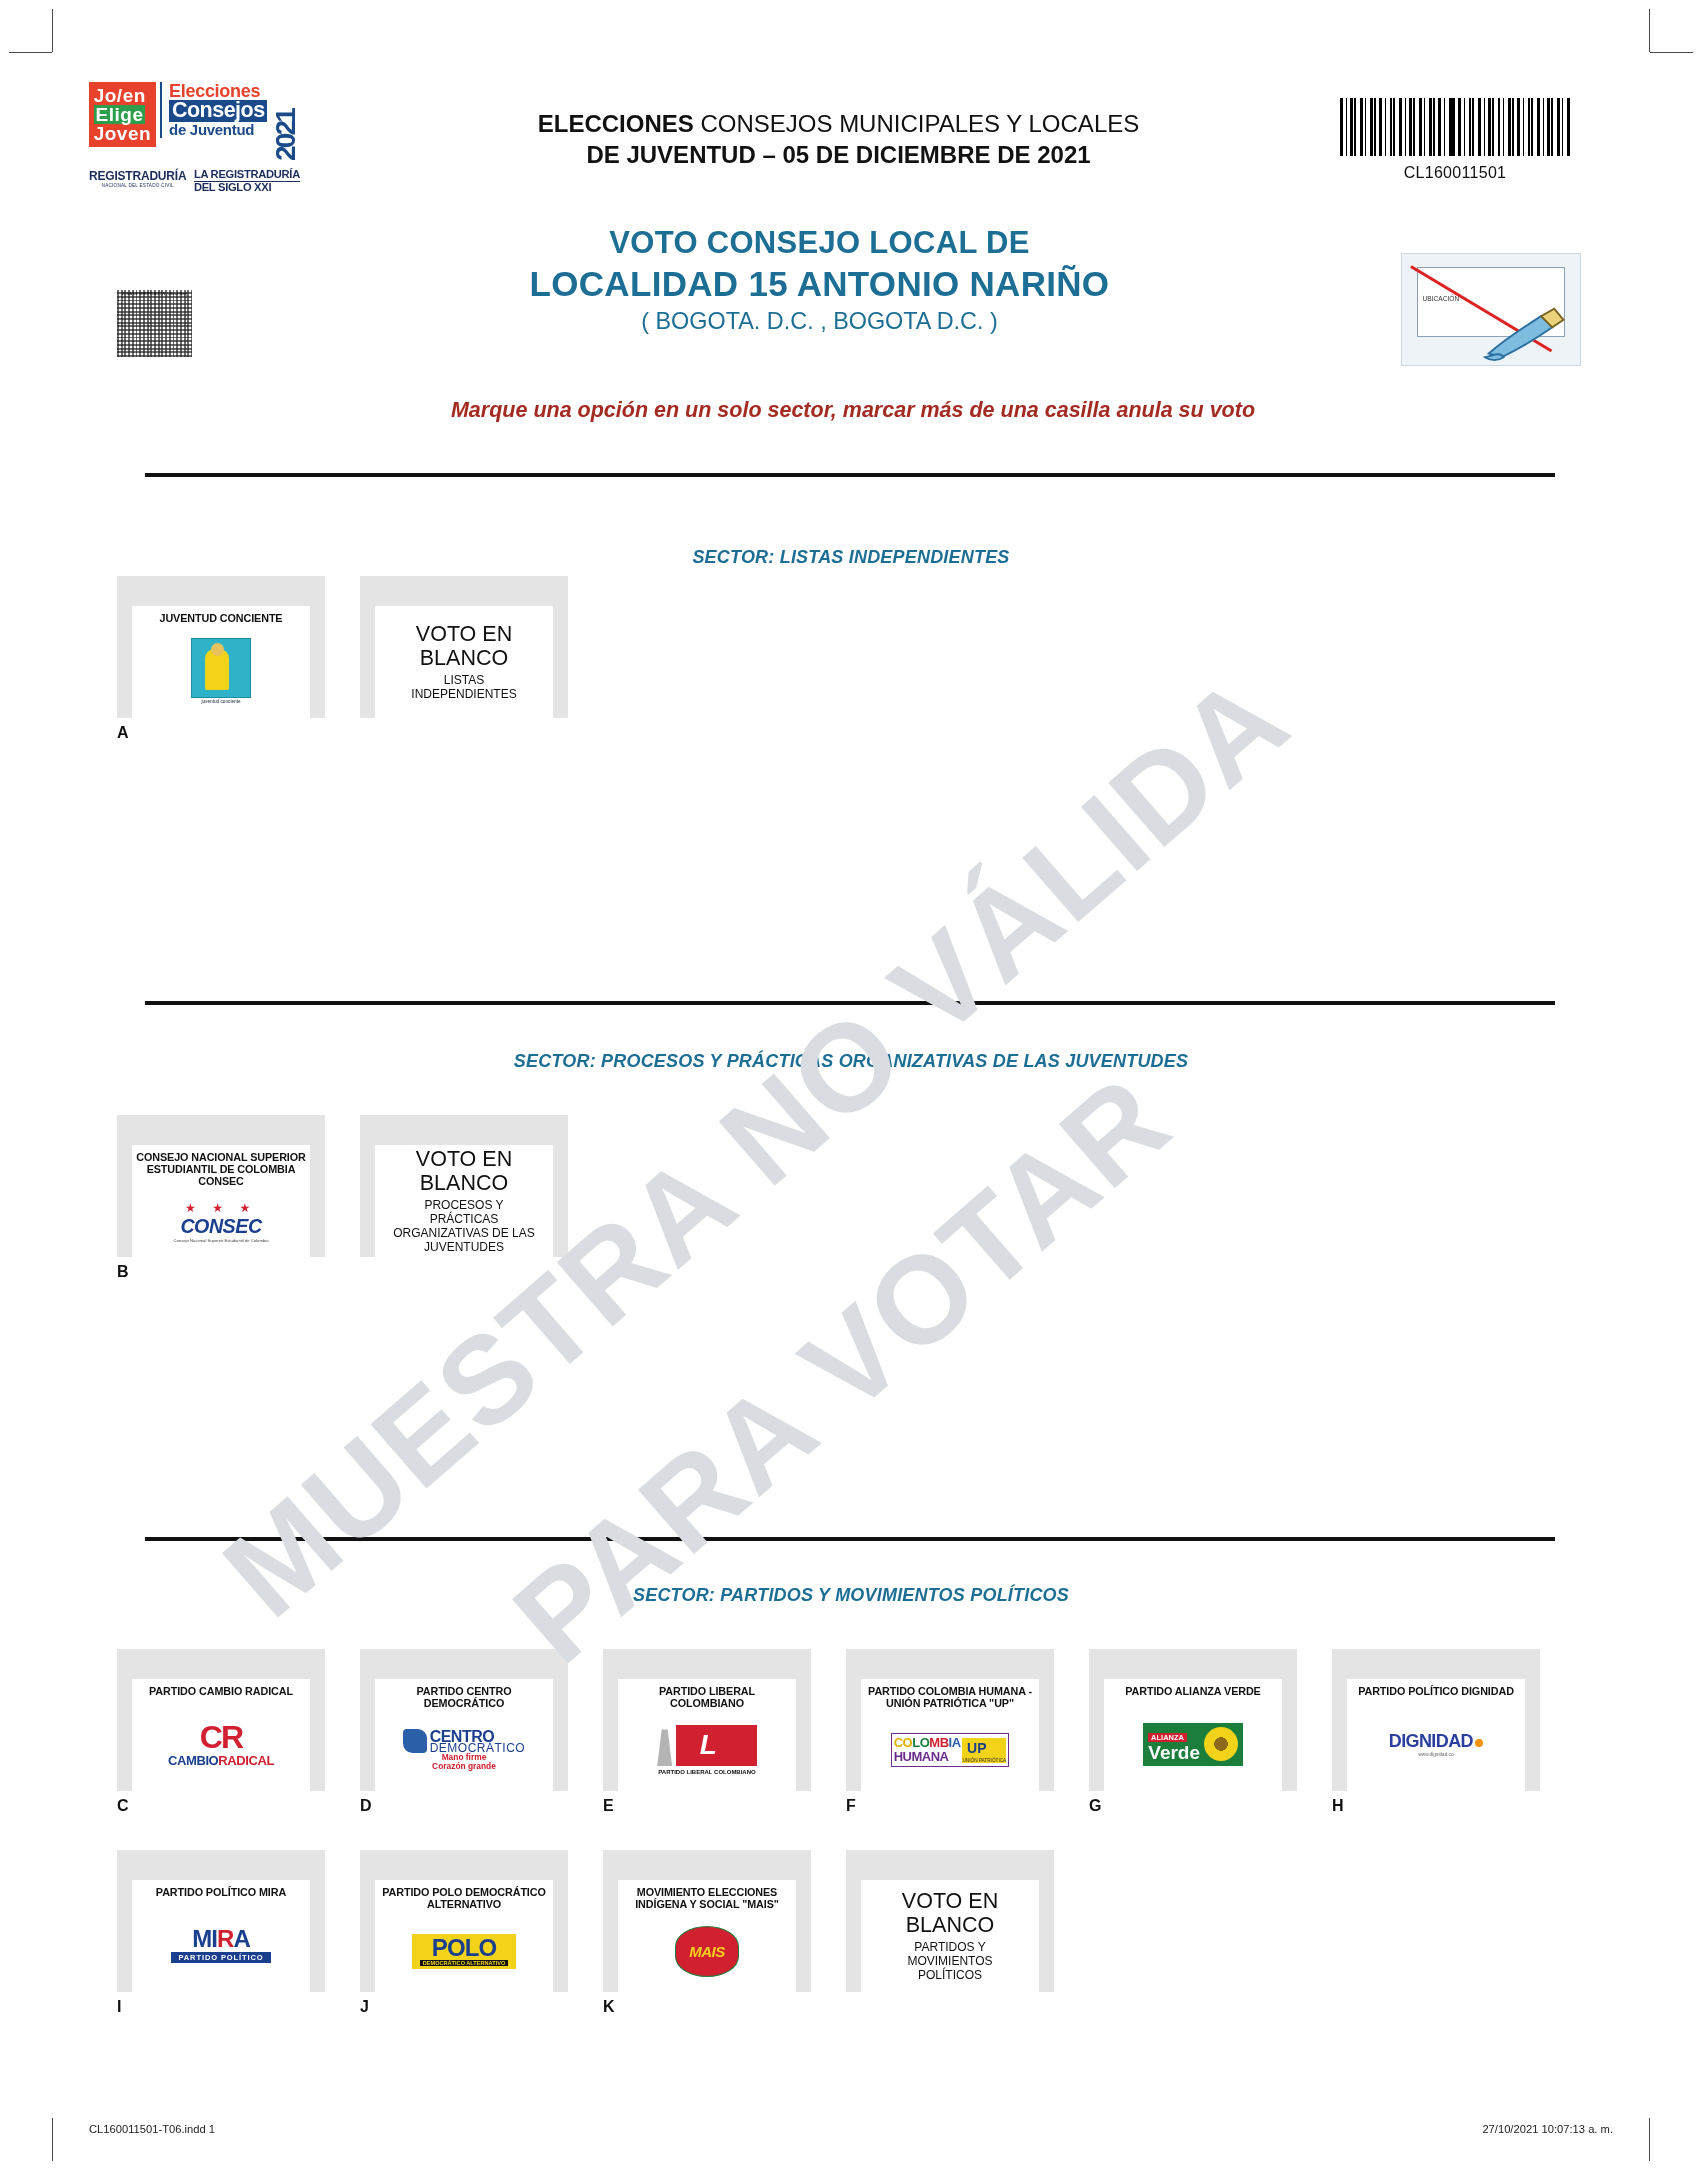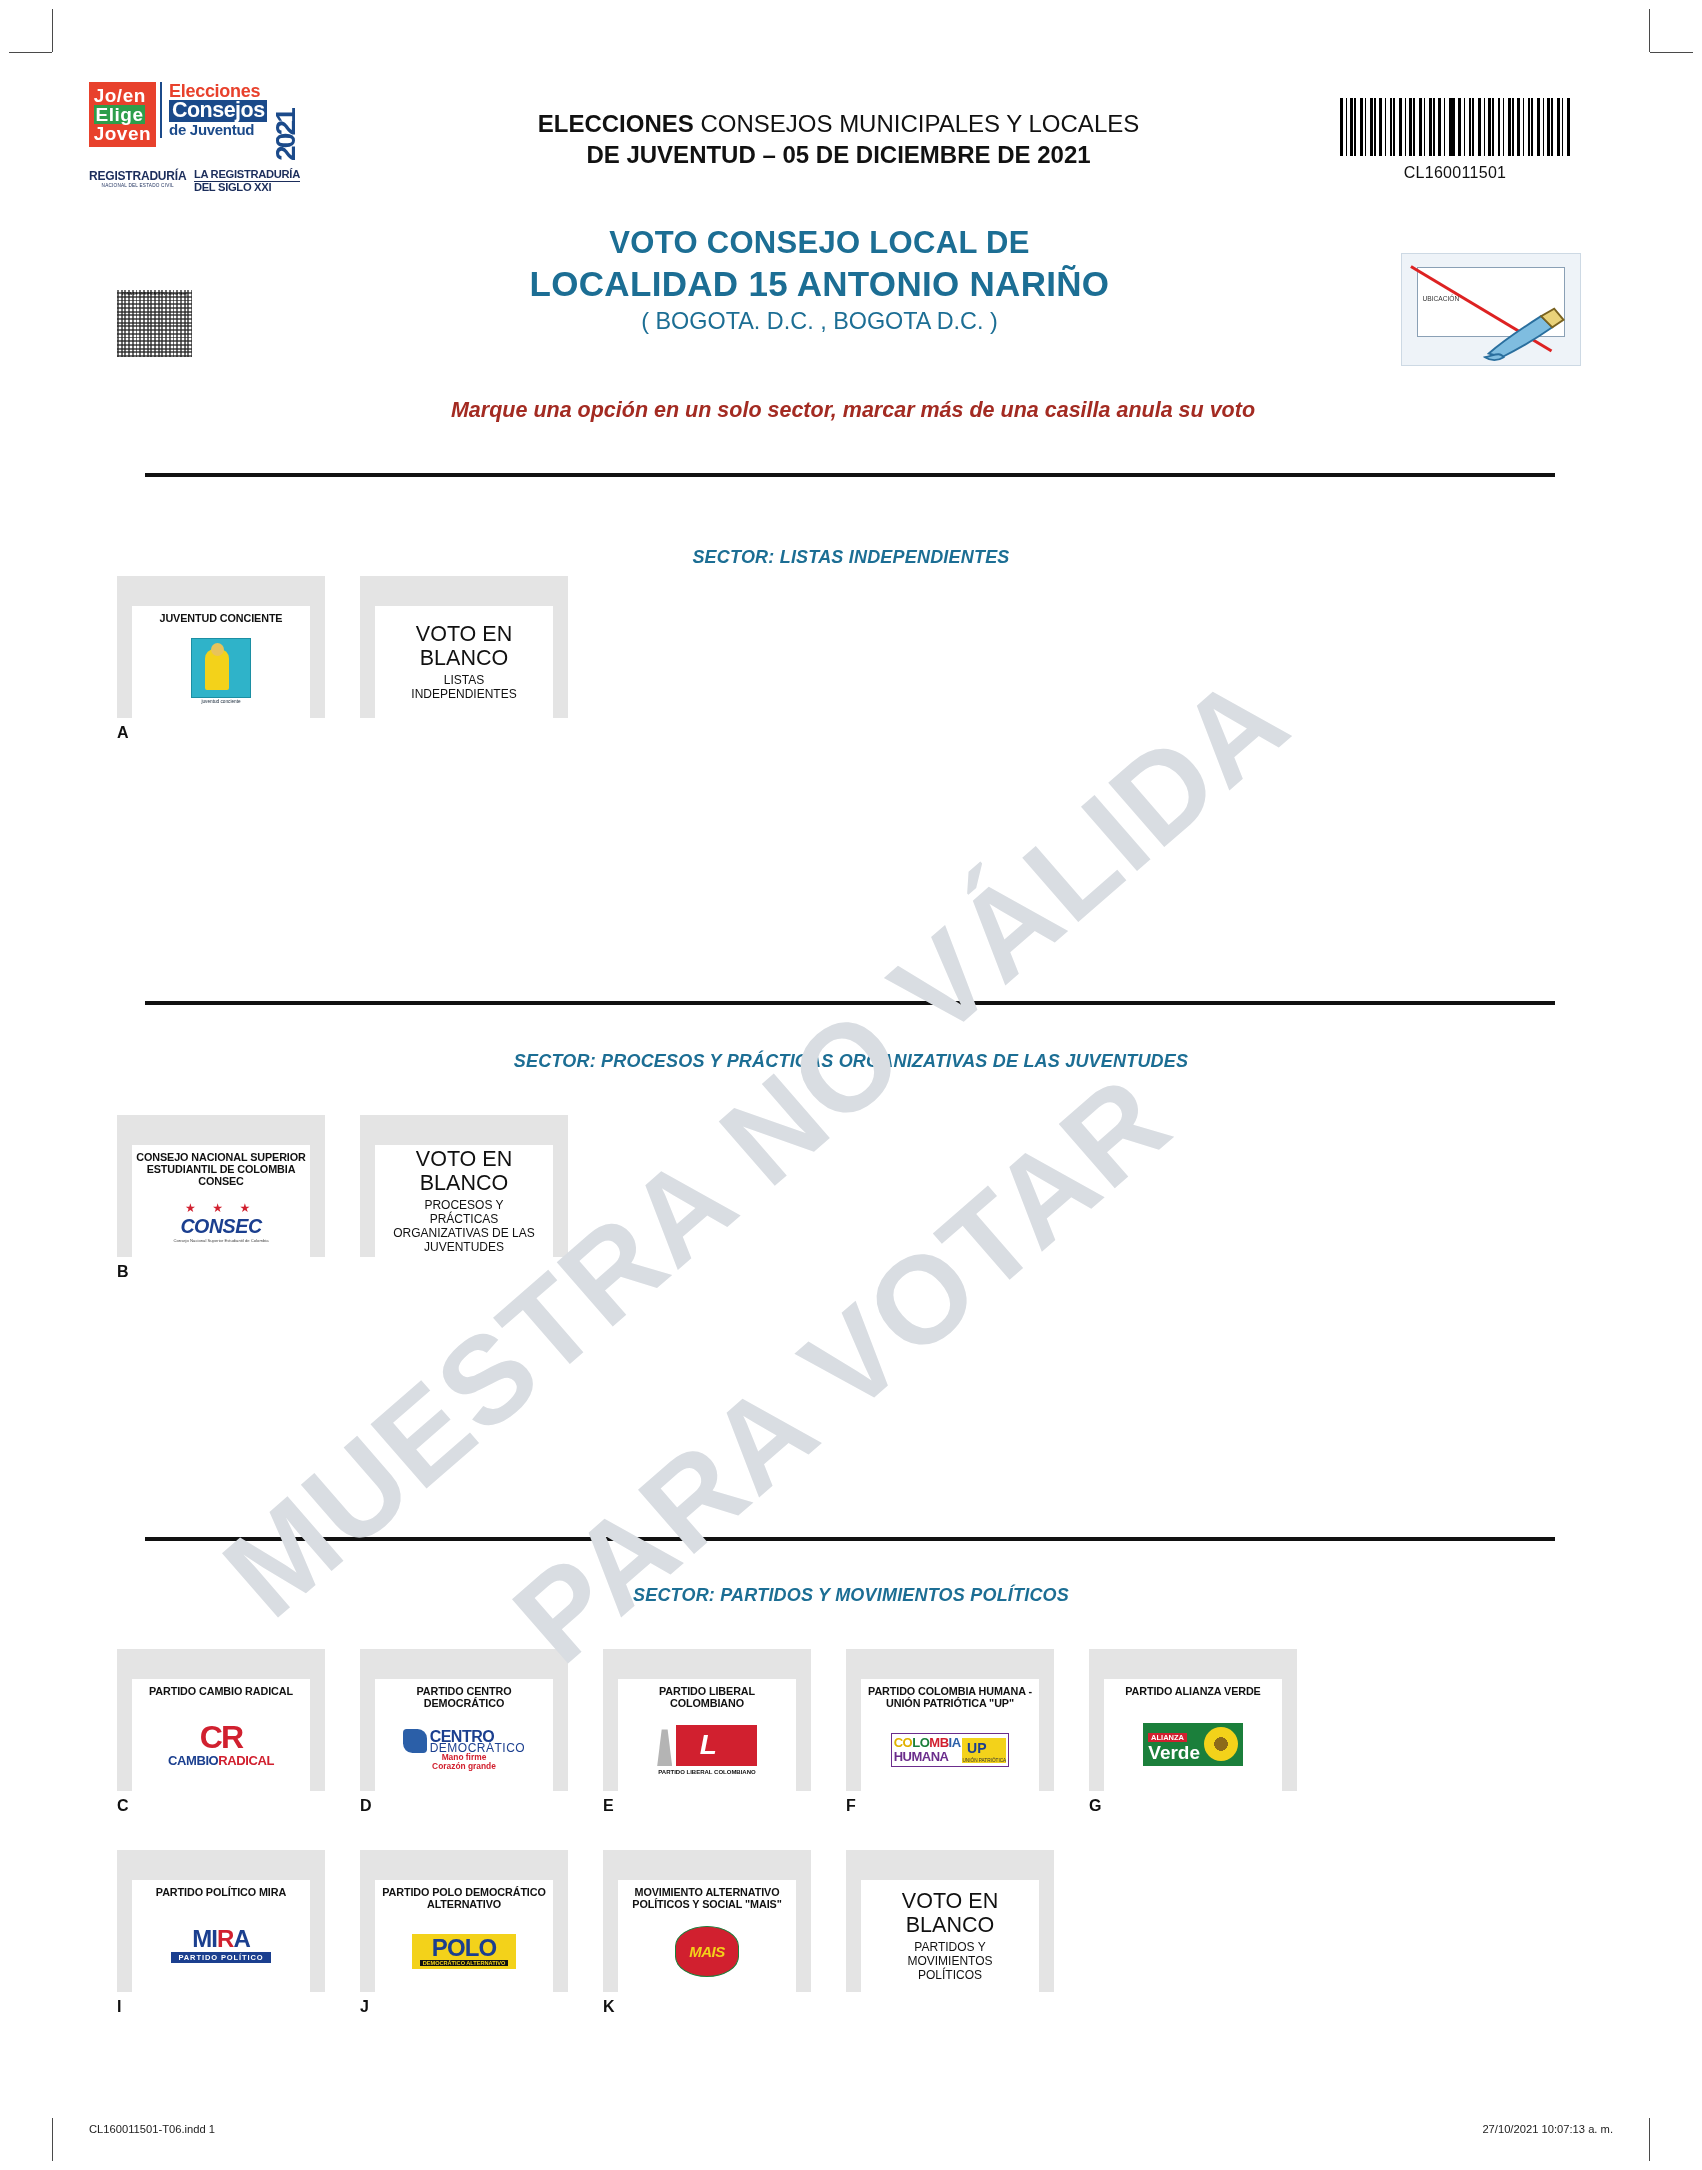--- a/index.html
+++ b/index.html
@@ -450,20 +450,34 @@
                 <div class="t2">Verde</div>
               </div>
               <div class="flower"></div>
             </div>
           </div>
         </div>
       </div>
       <span class="letter">G</span>
     </div>
 
+    <div class="cell">
+      <div class="card">
+        <div class="inner">
+          <div class="p-name">PARTIDO POLÍTICO DIGNIDAD</div>
+          <div class="logo-art">
+            <div class="dignidad">
+              <div><span class="w">DIGNIDAD</span><span class="dot"></span></div>
+              <div class="sub">www.dignidad.co</div>
+            </div>
+          </div>
+        </div>
+      </div>
+      <span class="letter">H</span>
+    </div>
   </div>
 
   <div class="cards" style="left:117px; top:1850px;">
     <div class="cell">
       <div class="card">
         <div class="inner">
           <div class="p-name">PARTIDO POLÍTICO MIRA</div>
           <div class="logo-art">
             <div class="mira">
               <div class="w"><span>MI</span><span class="r">R</span><span>A</span></div>
@@ -486,21 +500,21 @@
             </div>
           </div>
         </div>
       </div>
       <span class="letter">J</span>
     </div>
 
     <div class="cell">
       <div class="card">
         <div class="inner">
-          <div class="p-name">MOVIMIENTO ALTERNATIVO POLÍTICOS Y SOCIAL "MAIS"</div>
+          <div class="p-name">MOVIMIENTO ELECCIONES INDÍGENA Y SOCIAL "MAIS"</div>
           <div class="logo-art">
             <div class="mais">
                 <div class="w">MAIS</div>
               </div>
           </div>
         </div>
       </div>
       <span class="letter">K</span>
     </div>
 

